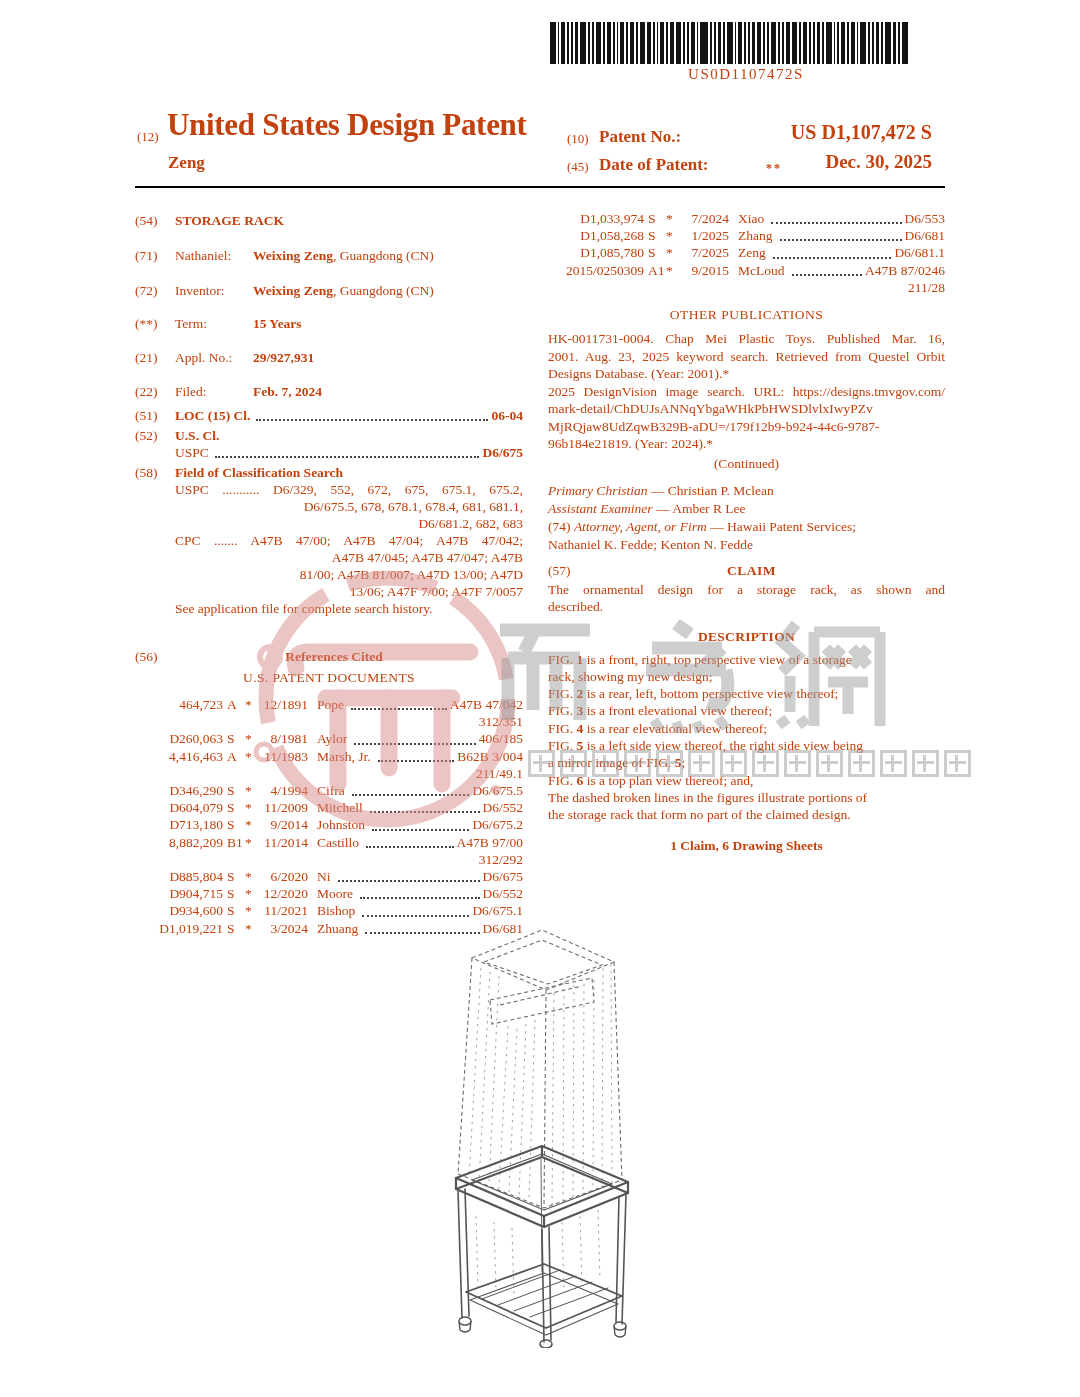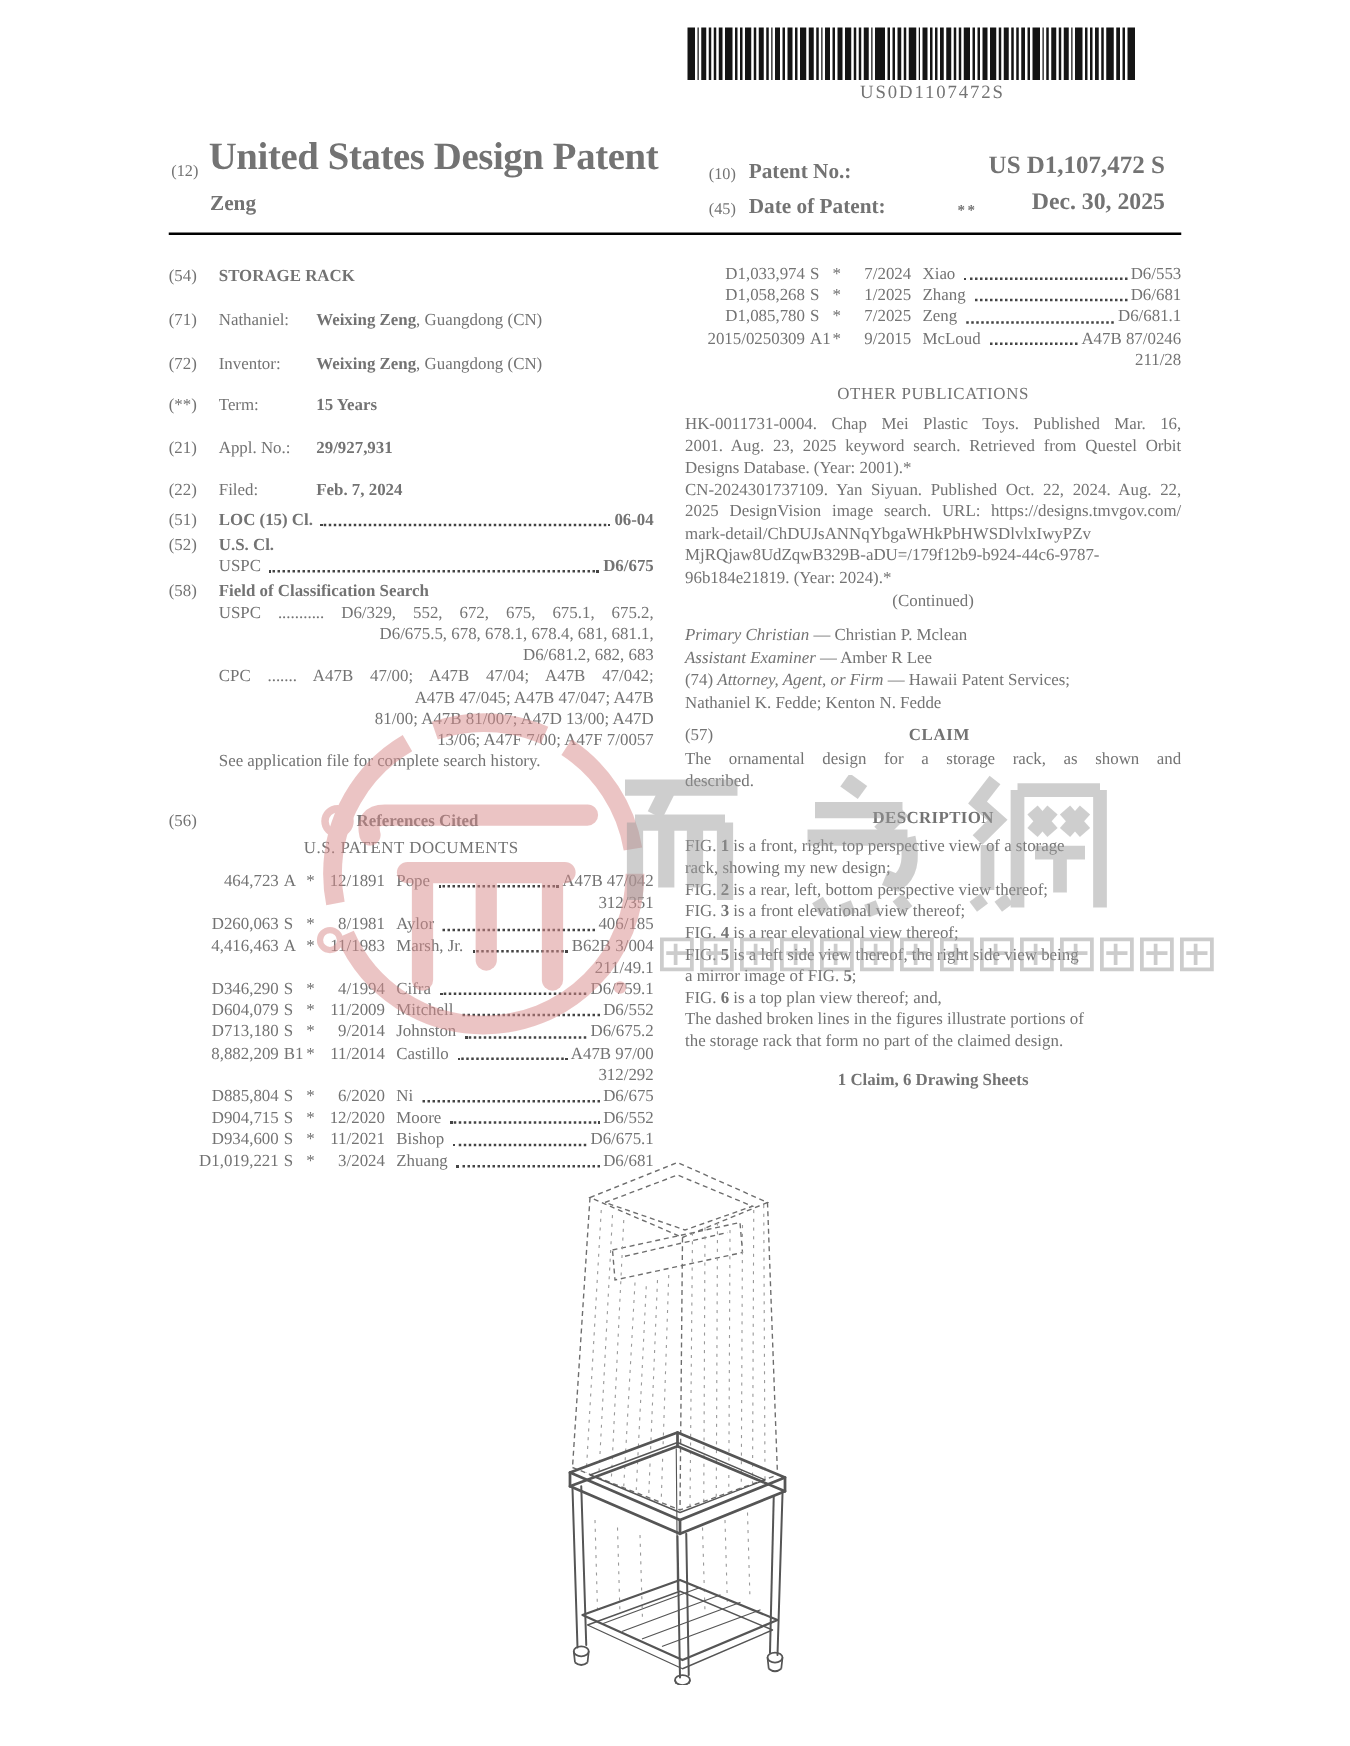--- a/index.html
+++ b/index.html
@@ -1,17 +1,17 @@
 <!DOCTYPE html>
 <html><head>
 <meta charset="utf-8">
 <style>
   html,body{margin:0;padding:0;background:#fff}
   .page{position:relative;width:1080px;height:1397px;background:#fff;overflow:hidden;
-        font-family:"Liberation Serif","DejaVu Serif",serif;color:#737373}
+        font-family:"Liberation Serif","DejaVu Serif",serif;color:#c2410c}
   .abs{position:absolute}
   
   #barcode{left:550px;top:22px;width:392px;height:42px;display:flex;gap:2px;align-items:stretch}
   #barcode span{background:#141414;height:100%;flex:none}
   #barcode-caption{left:550px;top:66px;width:392px;text-align:center;font-size:15px;letter-spacing:1.5px}
   
   #h12{left:137px;top:129px;font-size:13px}
   #htitle{left:167px;top:107px;font-size:31px;font-weight:700;letter-spacing:-.3px;white-space:nowrap}
   #hname{left:168px;top:153px;font-size:17px;font-weight:700}
   #h10{left:567px;top:131px;font-size:13px}
@@ -263,21 +263,21 @@
           <span class="rcls">B62B 3/004</span>
         </div>
         <div class="refcont">211/49.1</div>
         <div class="refrow">
           <span class="rnum">D346,290</span>
           <span class="rkind">S</span>
           <span class="rstar">*</span>
           <span class="rdate">4/1994</span>
           <span class="rname">Cifra</span>
           <span class="rlead"></span>
-          <span class="rcls">D6/759.1</span>
+          <span class="rcls">D6/675.5</span>
         </div>
         <div class="refrow">
           <span class="rnum">D604,079</span>
           <span class="rkind">S</span>
           <span class="rstar">*</span>
           <span class="rdate">11/2009</span>
           <span class="rname">Mitchell</span>
           <span class="rlead"></span>
           <span class="rcls">D6/552</span>
         </div>
@@ -379,21 +379,20 @@
         </div>
         <div class="refcont">211/28</div>
       </div>
     <div id="pubtitle">OTHER PUBLICATIONS</div>
     <div class="plines" id="p1">
         <div>HK-0011731-0004. Chap Mei Plastic Toys. Published Mar. 16,</div>
         <div>2001. Aug. 23, 2025 keyword search. Retrieved from Questel Orbit</div>
         <div>Designs Database. (Year: 2001).*</div>
       </div>
     <div class="plines" id="p2">
-        <div>CN-2024301737109. Yan Siyuan. Published Oct. 22, 2024. Aug. 22,</div>
         <div>2025 DesignVision image search. URL: https://designs.tmvgov.com/</div>
         <div>mark-detail/ChDUJsANNqYbgaWHkPbHWSDlvlxIwyPZv</div>
         <div>MjRQjaw8UdZqwB329B-aDU=/179f12b9-b924-44c6-9787-</div>
         <div>96b184e21819. (Year: 2024).*</div>
       </div>
     <div id="continued">(Continued)</div>
     <div id="examiners">
         <div><i>Primary Christian</i> — Christian P. Mclean</div>
         <div><i>Assistant Examiner</i> — Amber R Lee</div>
       </div>

